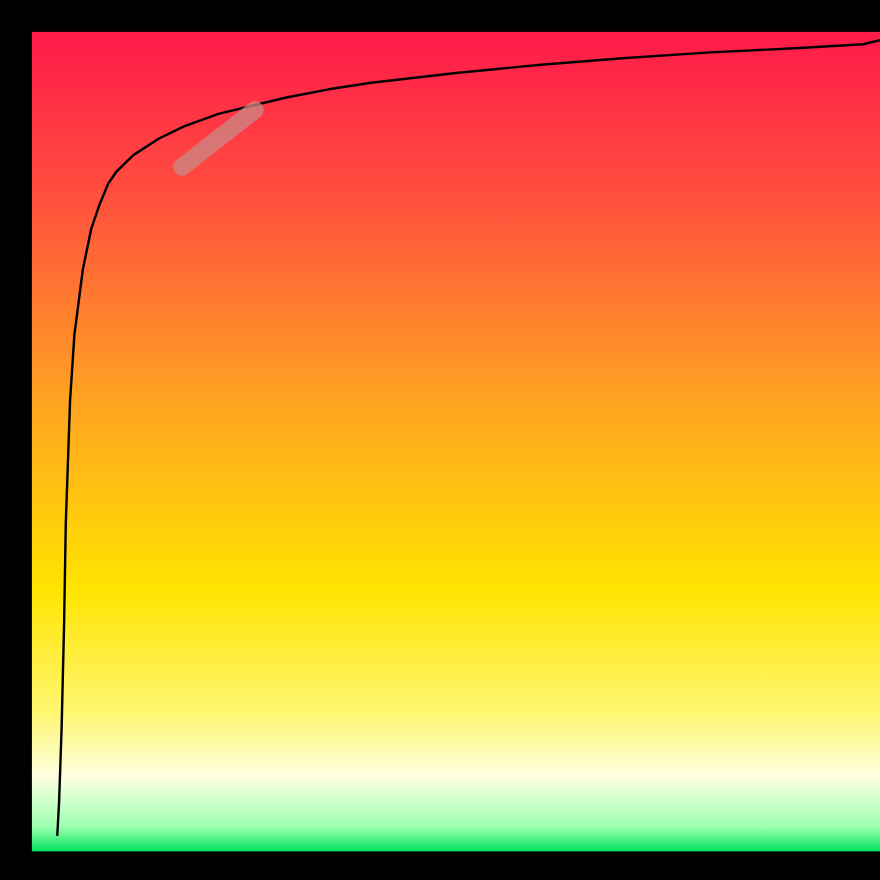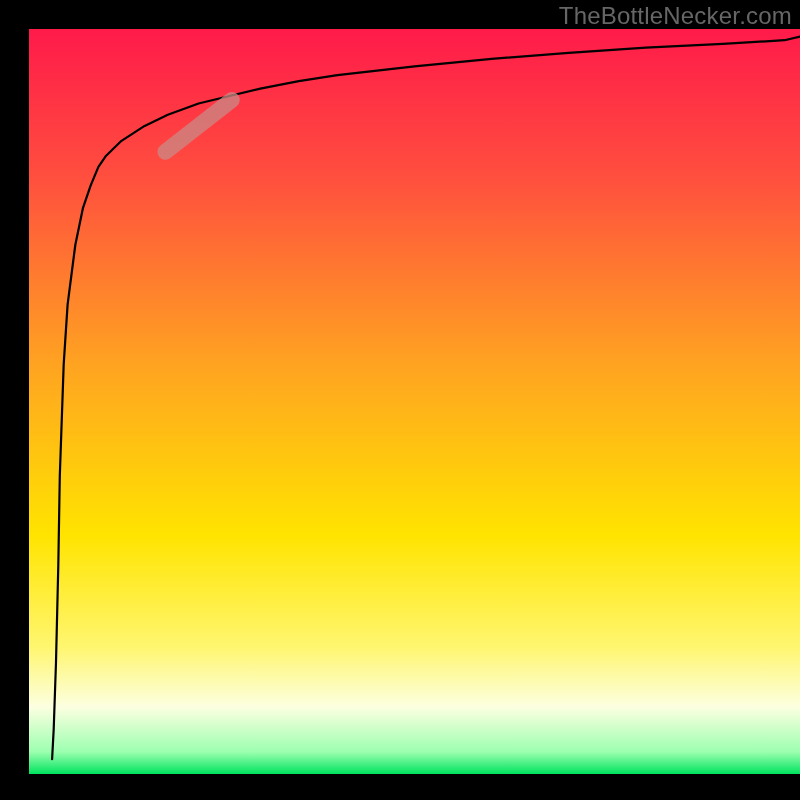--- a/index.html
+++ b/index.html
@@ -55,14 +55,13 @@
     </defs>
 
     <rect id="plot-bg" fill="url(#bg-grad)" x="29" y="29" width="771" height="745"></rect>
 
     <path id="curve-path" fill="none" stroke-width="2.2" stroke-linecap="round" stroke-linejoin="round" clip-path="url(#plot-clip)" d="M52.1 759.1 L53.7 729.3 L56.0 662.3 L58.3 565.4 L59.8 476.0 L63.7 364.3 L67.6 304.6 L75.3 245.0 L83.0 207.8 L90.7 185.4 L98.4 166.8 L106.1 155.7 L121.5 140.8 L144.6 125.9 L167.8 114.7 L198.6 103.5 L229.5 96.0 L260.3 88.6 L298.8 81.2 L337.4 75.2 L414.5 66.3 L491.6 58.8 L568.7 52.8 L645.8 47.6 L722.9 43.9 L784.6 40.2 L800.0 36.5 " stroke="#000000"></path>
 
     <rect id="highlight-pill" rx="8" ry="8" clip-path="url(#plot-clip)" x="148.5" y="117.9" width="100.2" height="16" fill="#c98a86" opacity="0.75" transform="rotate(-38 198.6 125.9)"></rect>
 
   </svg>
 
-  <div class="watermark">TheBottleNecker.com</div>
 </div>
 
 </body></html>

